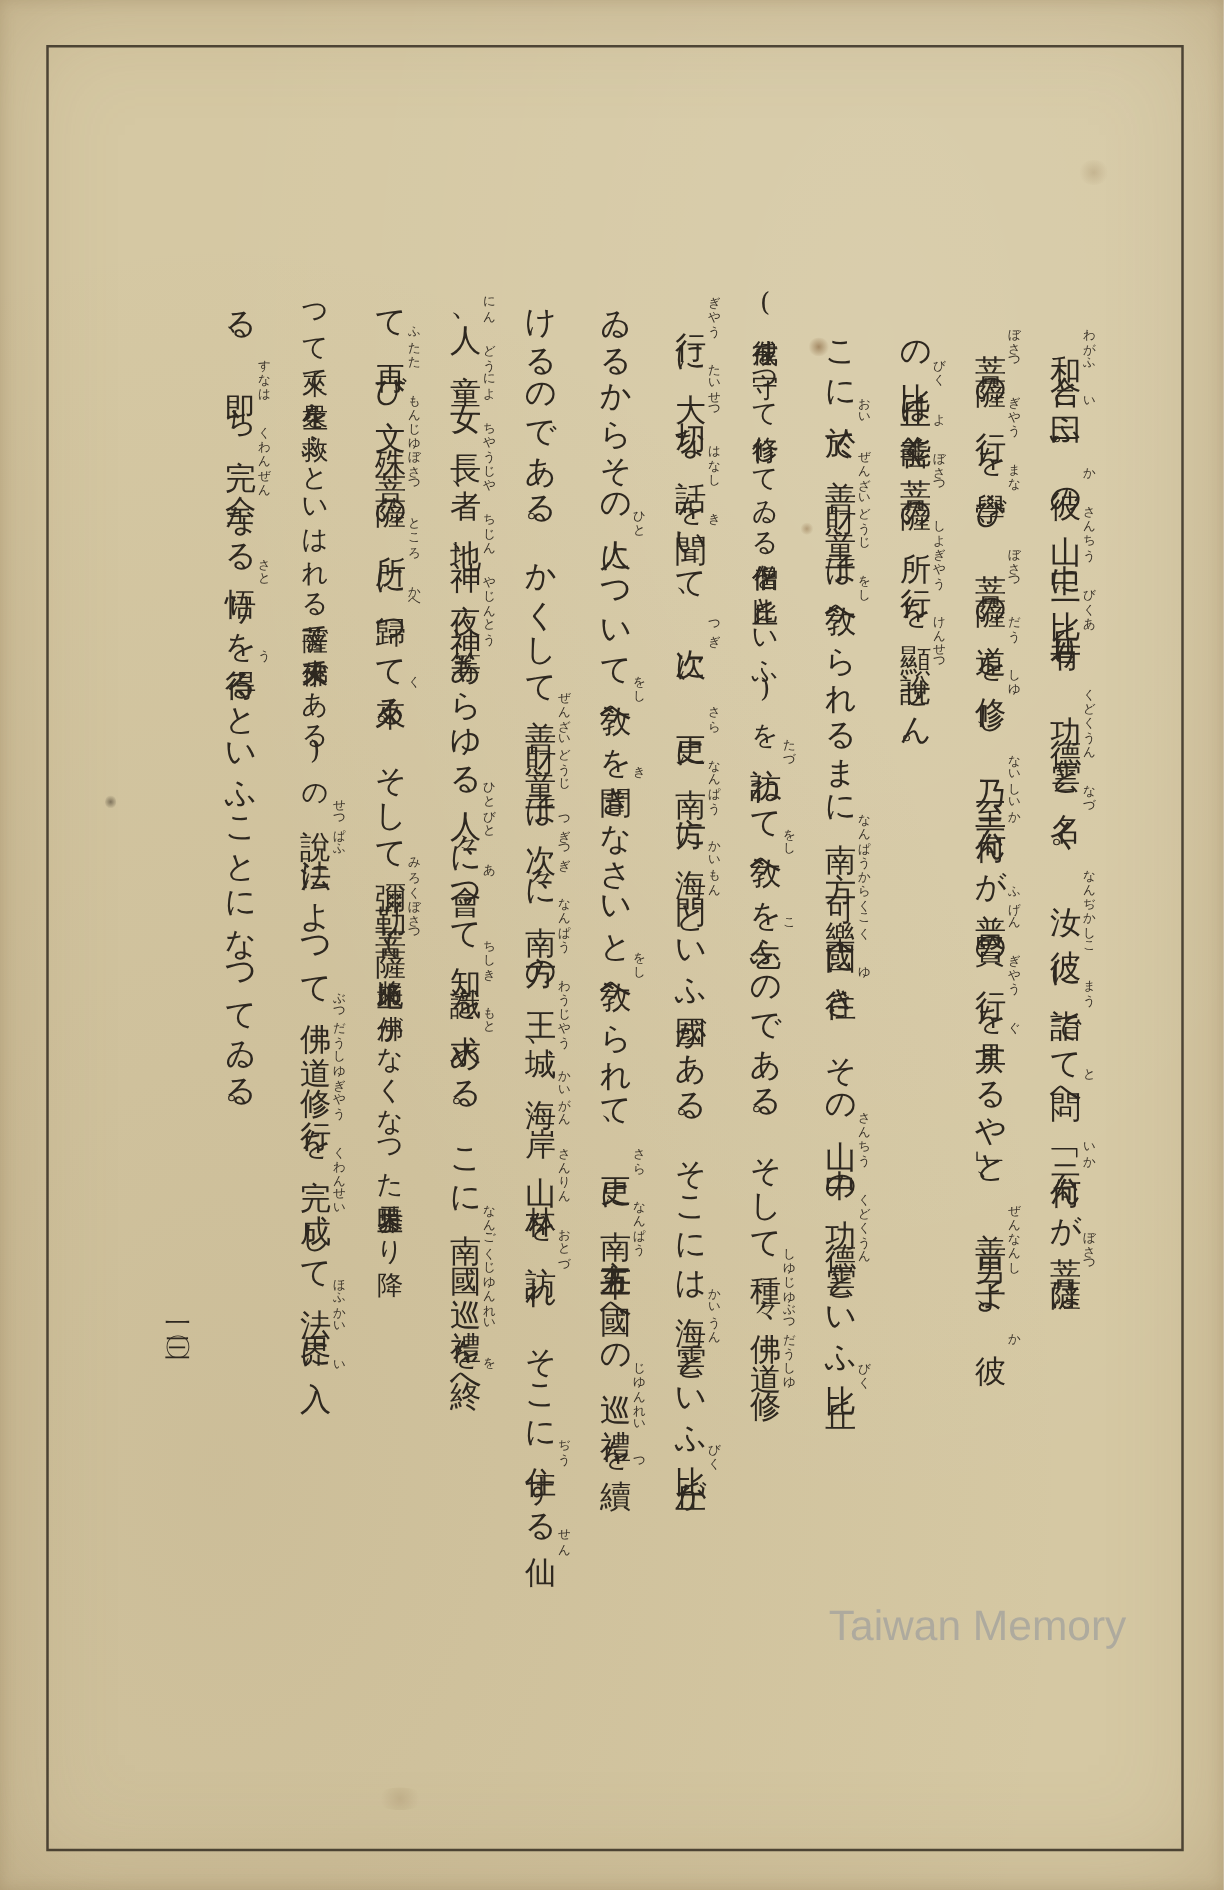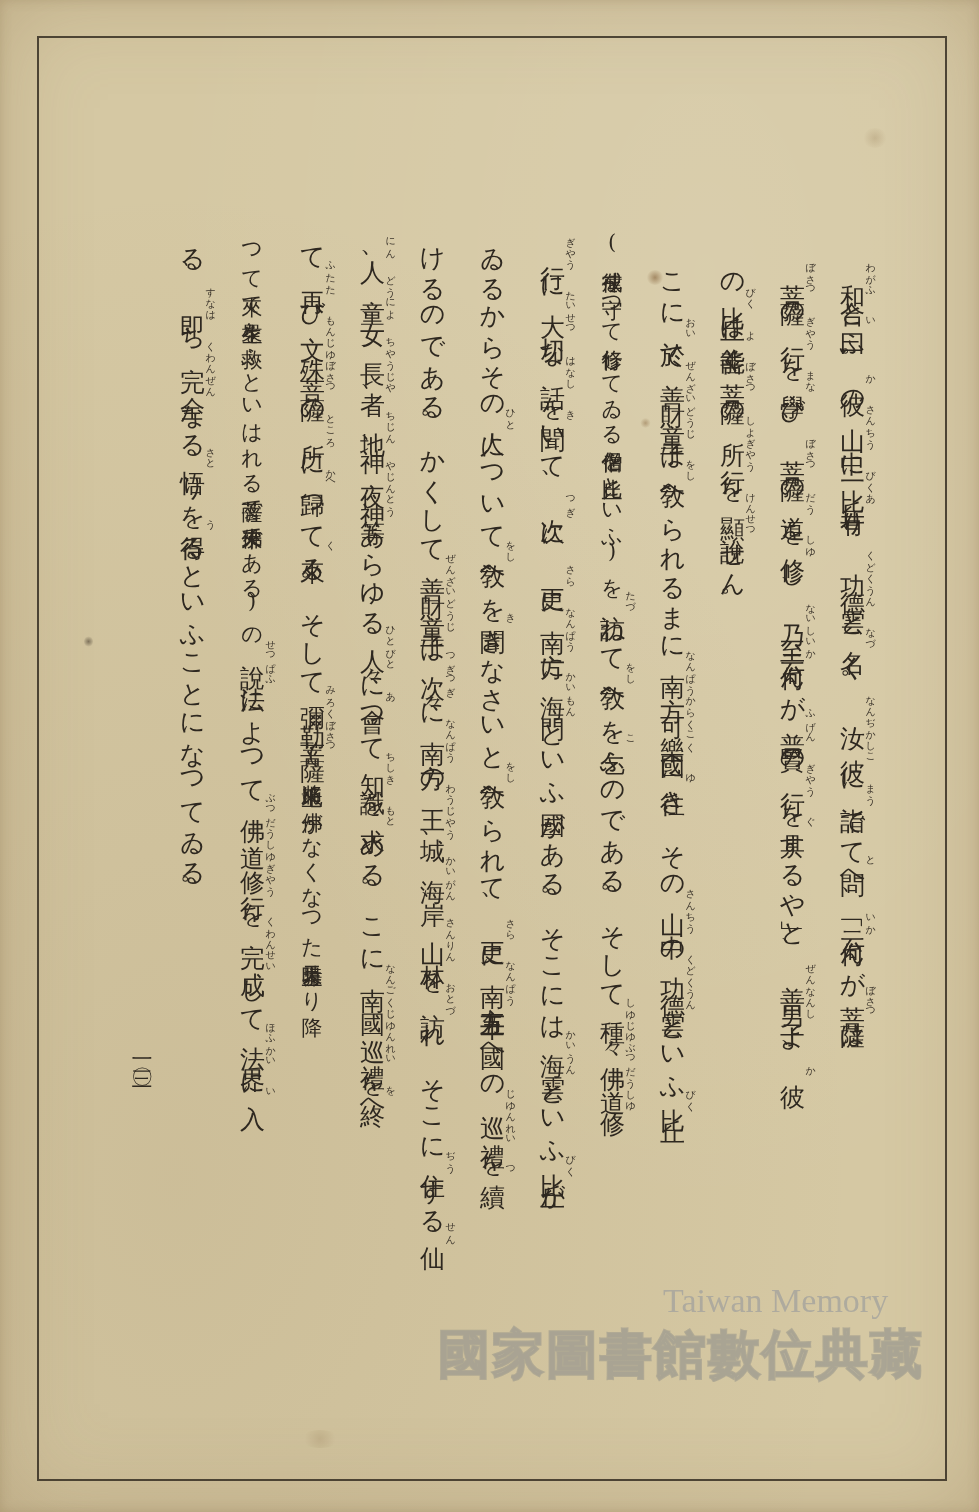--- a/index.html
+++ b/index.html
@@ -47,21 +47,21 @@
     position:absolute;left:385px;top:1095px;
     font-size:162px;font-weight:bold;line-height:1;
     letter-spacing:-14px;
     color:#8f8d85;opacity:0.42;
     font-family:"DejaVu Serif", serif;
     white-space:nowrap;z-index:1;
   }
   .watermark-latin{
     position:absolute;left:663px;top:1282px;
     font-size:34px;color:#a8a69e;opacity:0.85;
-    font-family:Liberation Serif, serif;
+    font-family:Liberation Sans, sans-serif;
     z-index:1;white-space:nowrap;
   }
   .watermark-library{
     position:absolute;left:438px;top:1320px;
     font-size:52px;font-weight:bold;letter-spacing:2px;
     color:rgba(168,165,156,0.40);
     -webkit-text-stroke:2px rgba(150,147,138,0.55);
     font-family:"DejaVu Serif", serif;
     z-index:1;white-space:nowrap;
   }
@@ -84,21 +84,20 @@
 <div class="paper">
   <div class="frame"></div>
 
   <div class="stain s1"></div>
   <div class="stain s2"></div>
   <div class="stain s3"></div>
   <div class="stain s4"></div>
   <div class="stain s5"></div>
 
   <div class="watermark-latin">Taiwan Memory</div>
-  <div class="watermark-library">國家圖書館數位典藏</div>
 
   <main class="textblock" id="columns">
       <div class="col indent"><ruby><span>和合</span><rt>わがふ</rt></ruby>と<ruby><span>曰</span><rt>い</rt></ruby>ふ。<ruby><span>彼</span><rt>か</rt></ruby>の<ruby><span>山中</span><rt>さんちう</rt></ruby>に一<ruby><span>比丘</span><rt>びく</rt></ruby><ruby><span>有</span><rt>あ</rt></ruby>り、<ruby><span>功德雲</span><rt>くどくうん</rt></ruby>と<ruby><span>名</span><rt>なづ</rt></ruby>く。<ruby><span>汝彼</span><rt>なんぢかしこ</rt></ruby>に<ruby><span>詣</span><rt>まう</rt></ruby>でて<ruby><span>問</span><rt>と</rt></ruby>へ、「<ruby><span>云何</span><rt>いか</rt></ruby>んが<ruby><span>菩薩</span><rt>ぼさつ</rt></ruby>は</div>
       <div class="col indent"><ruby><span>菩薩</span><rt>ぼさつ</rt></ruby>の<ruby><span>行</span><rt>ぎやう</rt></ruby>を<ruby><span>學</span><rt>まな</rt></ruby>び、<ruby><span>菩薩</span><rt>ぼさつ</rt></ruby>の<ruby><span>道</span><rt>だう</rt></ruby>を<ruby><span>修</span><rt>しゆ</rt></ruby>し、<ruby><span>乃至</span><rt>ないし</rt></ruby><ruby><span>云何</span><rt>いか</rt></ruby>んが<ruby><span>普賢</span><rt>ふげん</rt></ruby>の<ruby><span>行</span><rt>ぎやう</rt></ruby>を<ruby><span>具</span><rt>ぐ</rt></ruby>するや」と、<ruby><span>善男子</span><rt>ぜんなんし</rt></ruby>よ、<ruby><span>彼</span><rt>か</rt></ruby></div>
       <div class="col indent">の<ruby><span>比丘</span><rt>びく</rt></ruby>は善<ruby><span>能</span><rt>よ</rt></ruby>く<ruby><span>菩薩</span><rt>ぼさつ</rt></ruby>の<ruby><span>所行</span><rt>しよぎやう</rt></ruby>を<ruby><span>顯說</span><rt>けんせつ</rt></ruby>せん。</div>
       <div class="col indent">こゝに<ruby><span>於</span><rt>おい</rt></ruby>て<ruby><span>善財童子</span><rt>ぜんざいどうじ</rt></ruby>は<ruby><span>敎</span><rt>をし</rt></ruby>へられるまゝに<ruby><span>南方</span><rt>なんぱう</rt></ruby><ruby><span>可樂國</span><rt>からくこく</rt></ruby>に<ruby><span>往</span><rt>ゆ</rt></ruby>き、その<ruby><span>山中</span><rt>さんちう</rt></ruby>の<ruby><span>功德雲</span><rt>くどくうん</rt></ruby>といふ<ruby><span>比丘</span><rt>びく</rt></ruby></div>
       <div class="col"><span class="small">(戒律を守つて修行してゐる僧侶を比丘といふ)を</span><ruby><span>訪</span><rt>たづ</rt></ruby>ねて<ruby><span>敎</span><rt>をし</rt></ruby>へを<ruby><span>乞</span><rt>こ</rt></ruby>ふのである。そして<ruby><span>種々</span><rt>しゆじゆ</rt></ruby><ruby><span>佛道修</span><rt>ぶつだうしゆ</rt></ruby></div>
       <div class="col"><ruby><span>行</span><rt>ぎやう</rt></ruby>に<ruby><span>大切</span><rt>たいせつ</rt></ruby>な<ruby><span>話</span><rt>はなし</rt></ruby>を<ruby><span>聞</span><rt>き</rt></ruby>いて、<ruby><span>次</span><rt>つぎ</rt></ruby>に、<ruby><span>更</span><rt>さら</rt></ruby>に<ruby><span>南方</span><rt>なんぱう</rt></ruby>に<ruby><span>海門</span><rt>かいもん</rt></ruby>といふ國がある。そこには<ruby><span>海雲</span><rt>かいうん</rt></ruby>といふ<ruby><span>比丘</span><rt>びく</rt></ruby>が</div>
       <div class="col">ゐるからその<ruby><span>人</span><rt>ひと</rt></ruby>について<ruby><span>敎</span><rt>をし</rt></ruby>へを<ruby><span>聞</span><rt>き</rt></ruby>きなさいと<ruby><span>敎</span><rt>をし</rt></ruby>へられて、<ruby><span>更</span><rt>さら</rt></ruby>に<ruby><span>南方</span><rt>なんぱう</rt></ruby>五十三ヶ國への<ruby><span>巡禮</span><rt>じゆんれい</rt></ruby>を<ruby><span>續</span><rt>つゞ</rt></ruby></div>
       <div class="col">けるのである。かくして<ruby><span>善財童子</span><rt>ぜんざいどうじ</rt></ruby>は<ruby><span>次々</span><rt>つぎつぎ</rt></ruby>に<ruby><span>南方</span><rt>なんぱう</rt></ruby>の<ruby><span>王城</span><rt>わうじやう</rt></ruby>、<ruby><span>海岸</span><rt>かいがん</rt></ruby>、<ruby><span>山林</span><rt>さんりん</rt></ruby>を<ruby><span>訪</span><rt>おとづ</rt></ruby>れ、そこに<ruby><span>住</span><rt>ぢう</rt></ruby>する<ruby><span>仙</span><rt>せん</rt></ruby></div>

